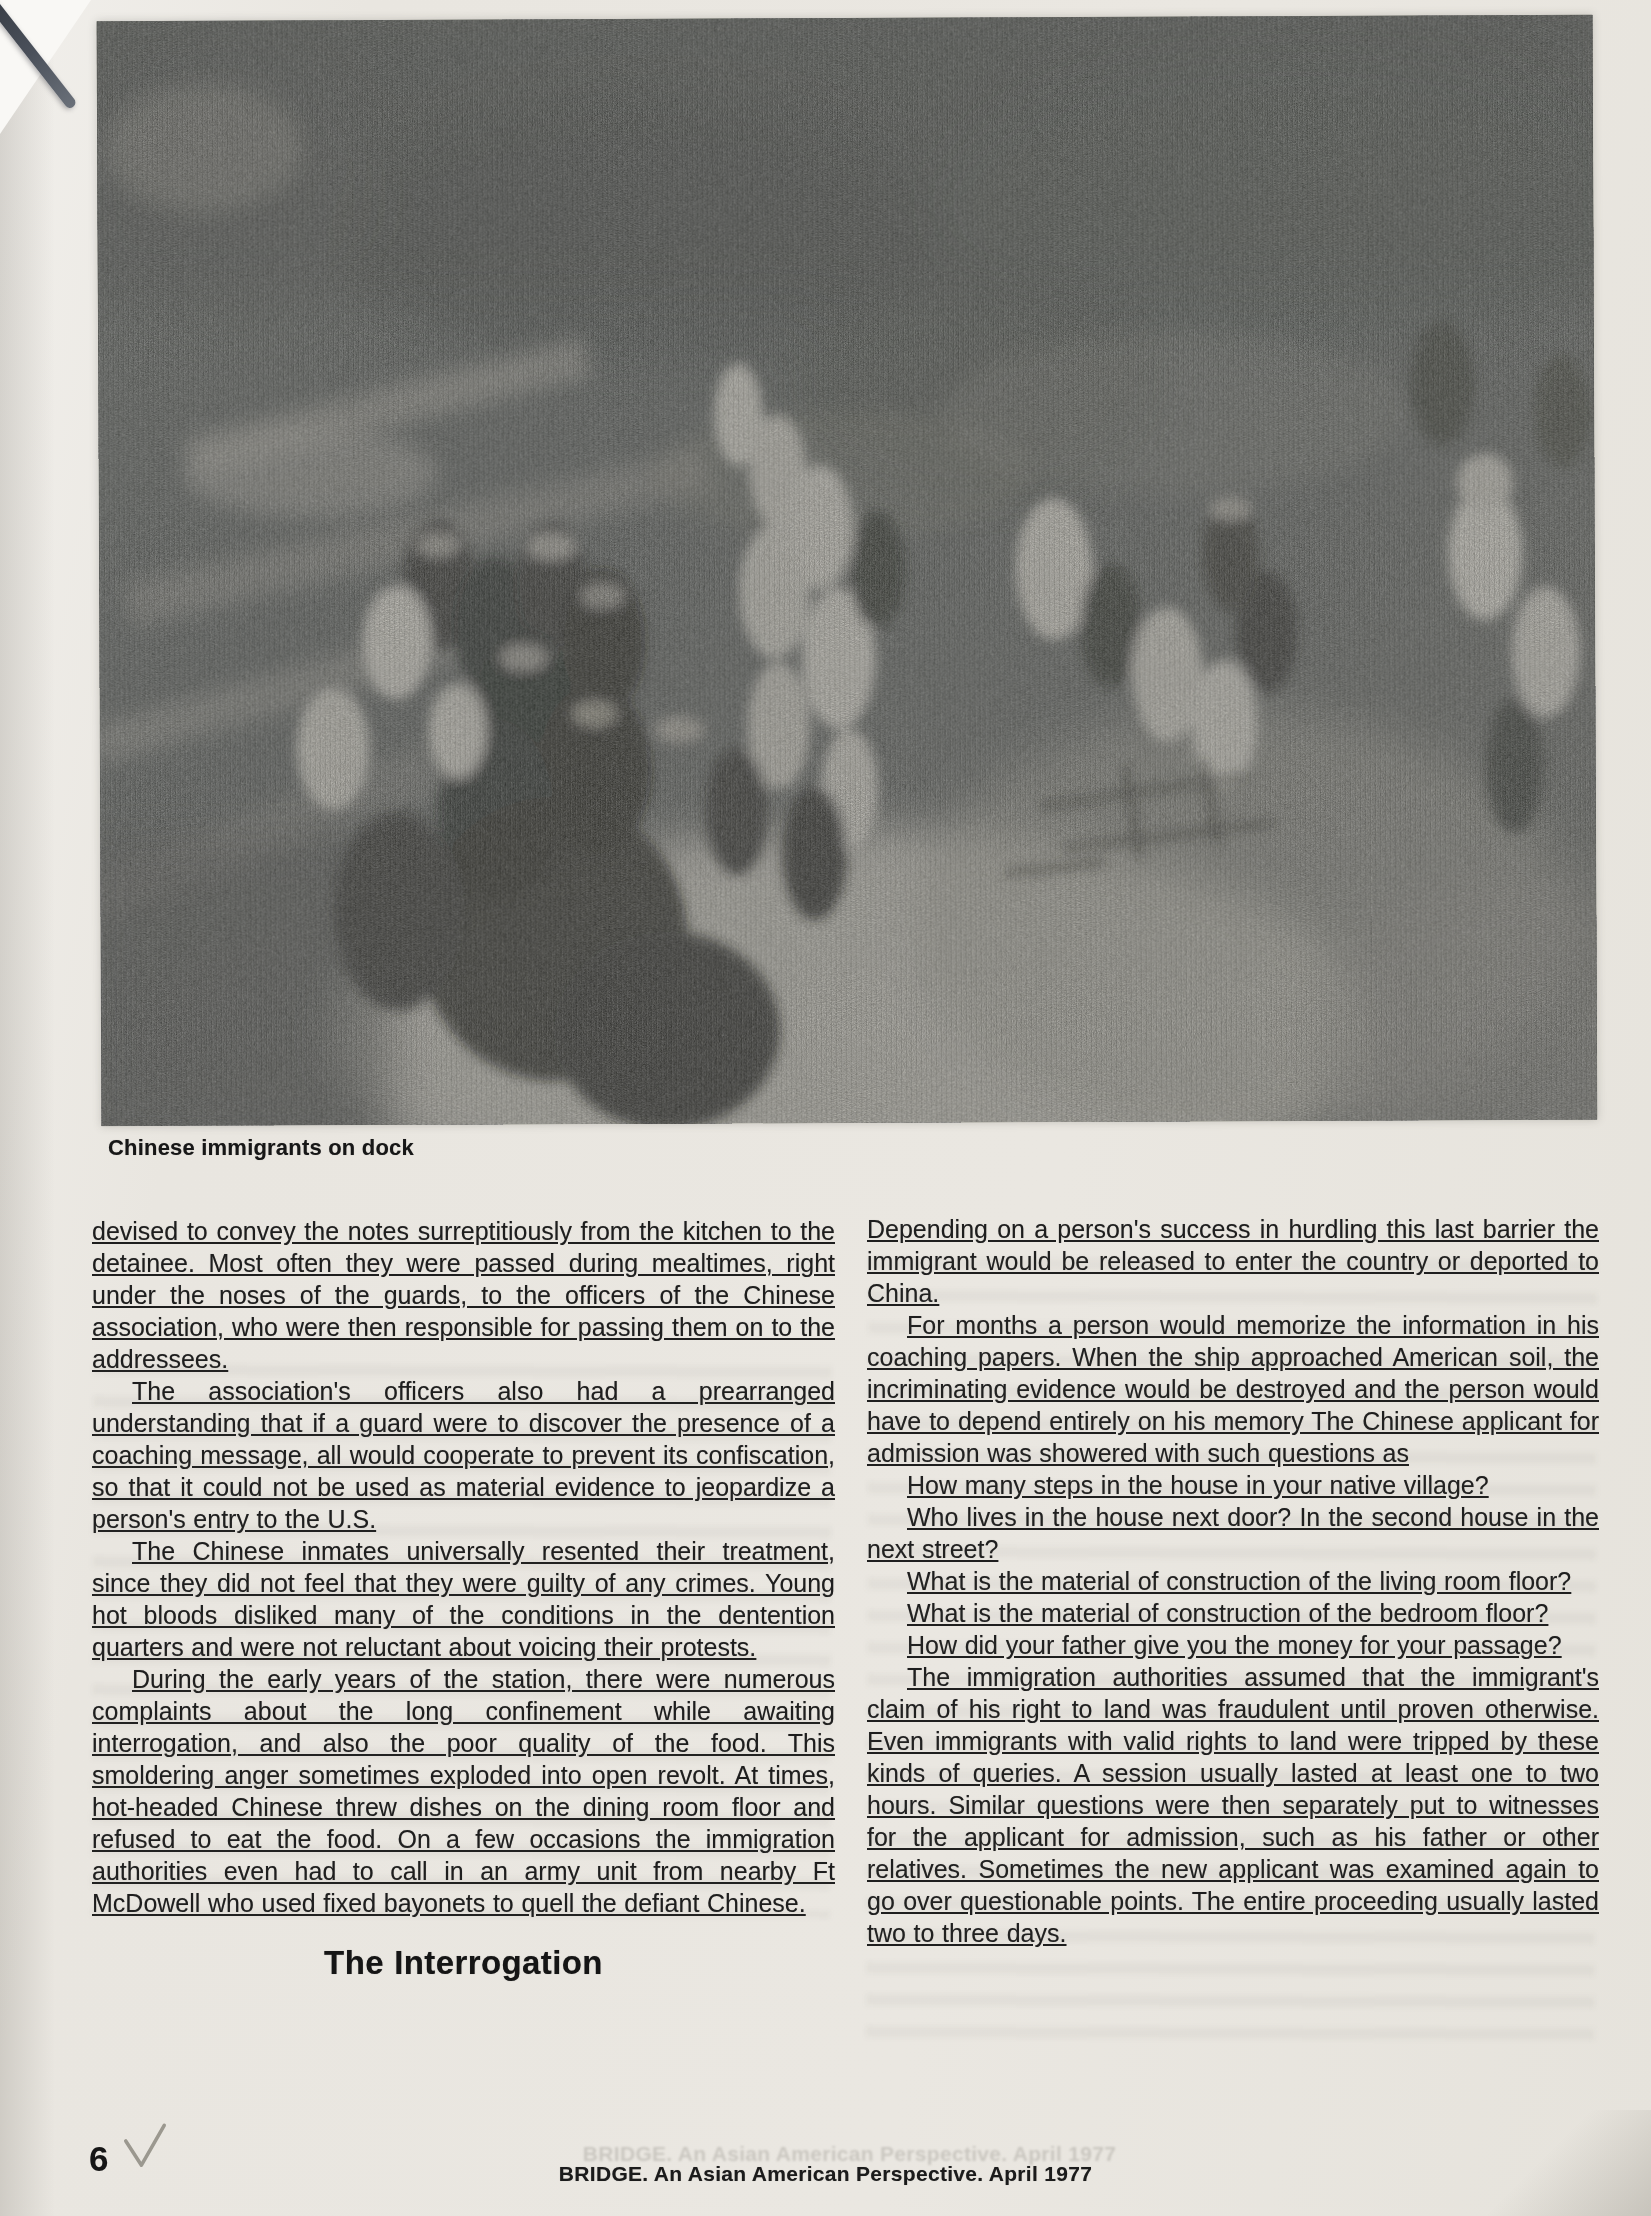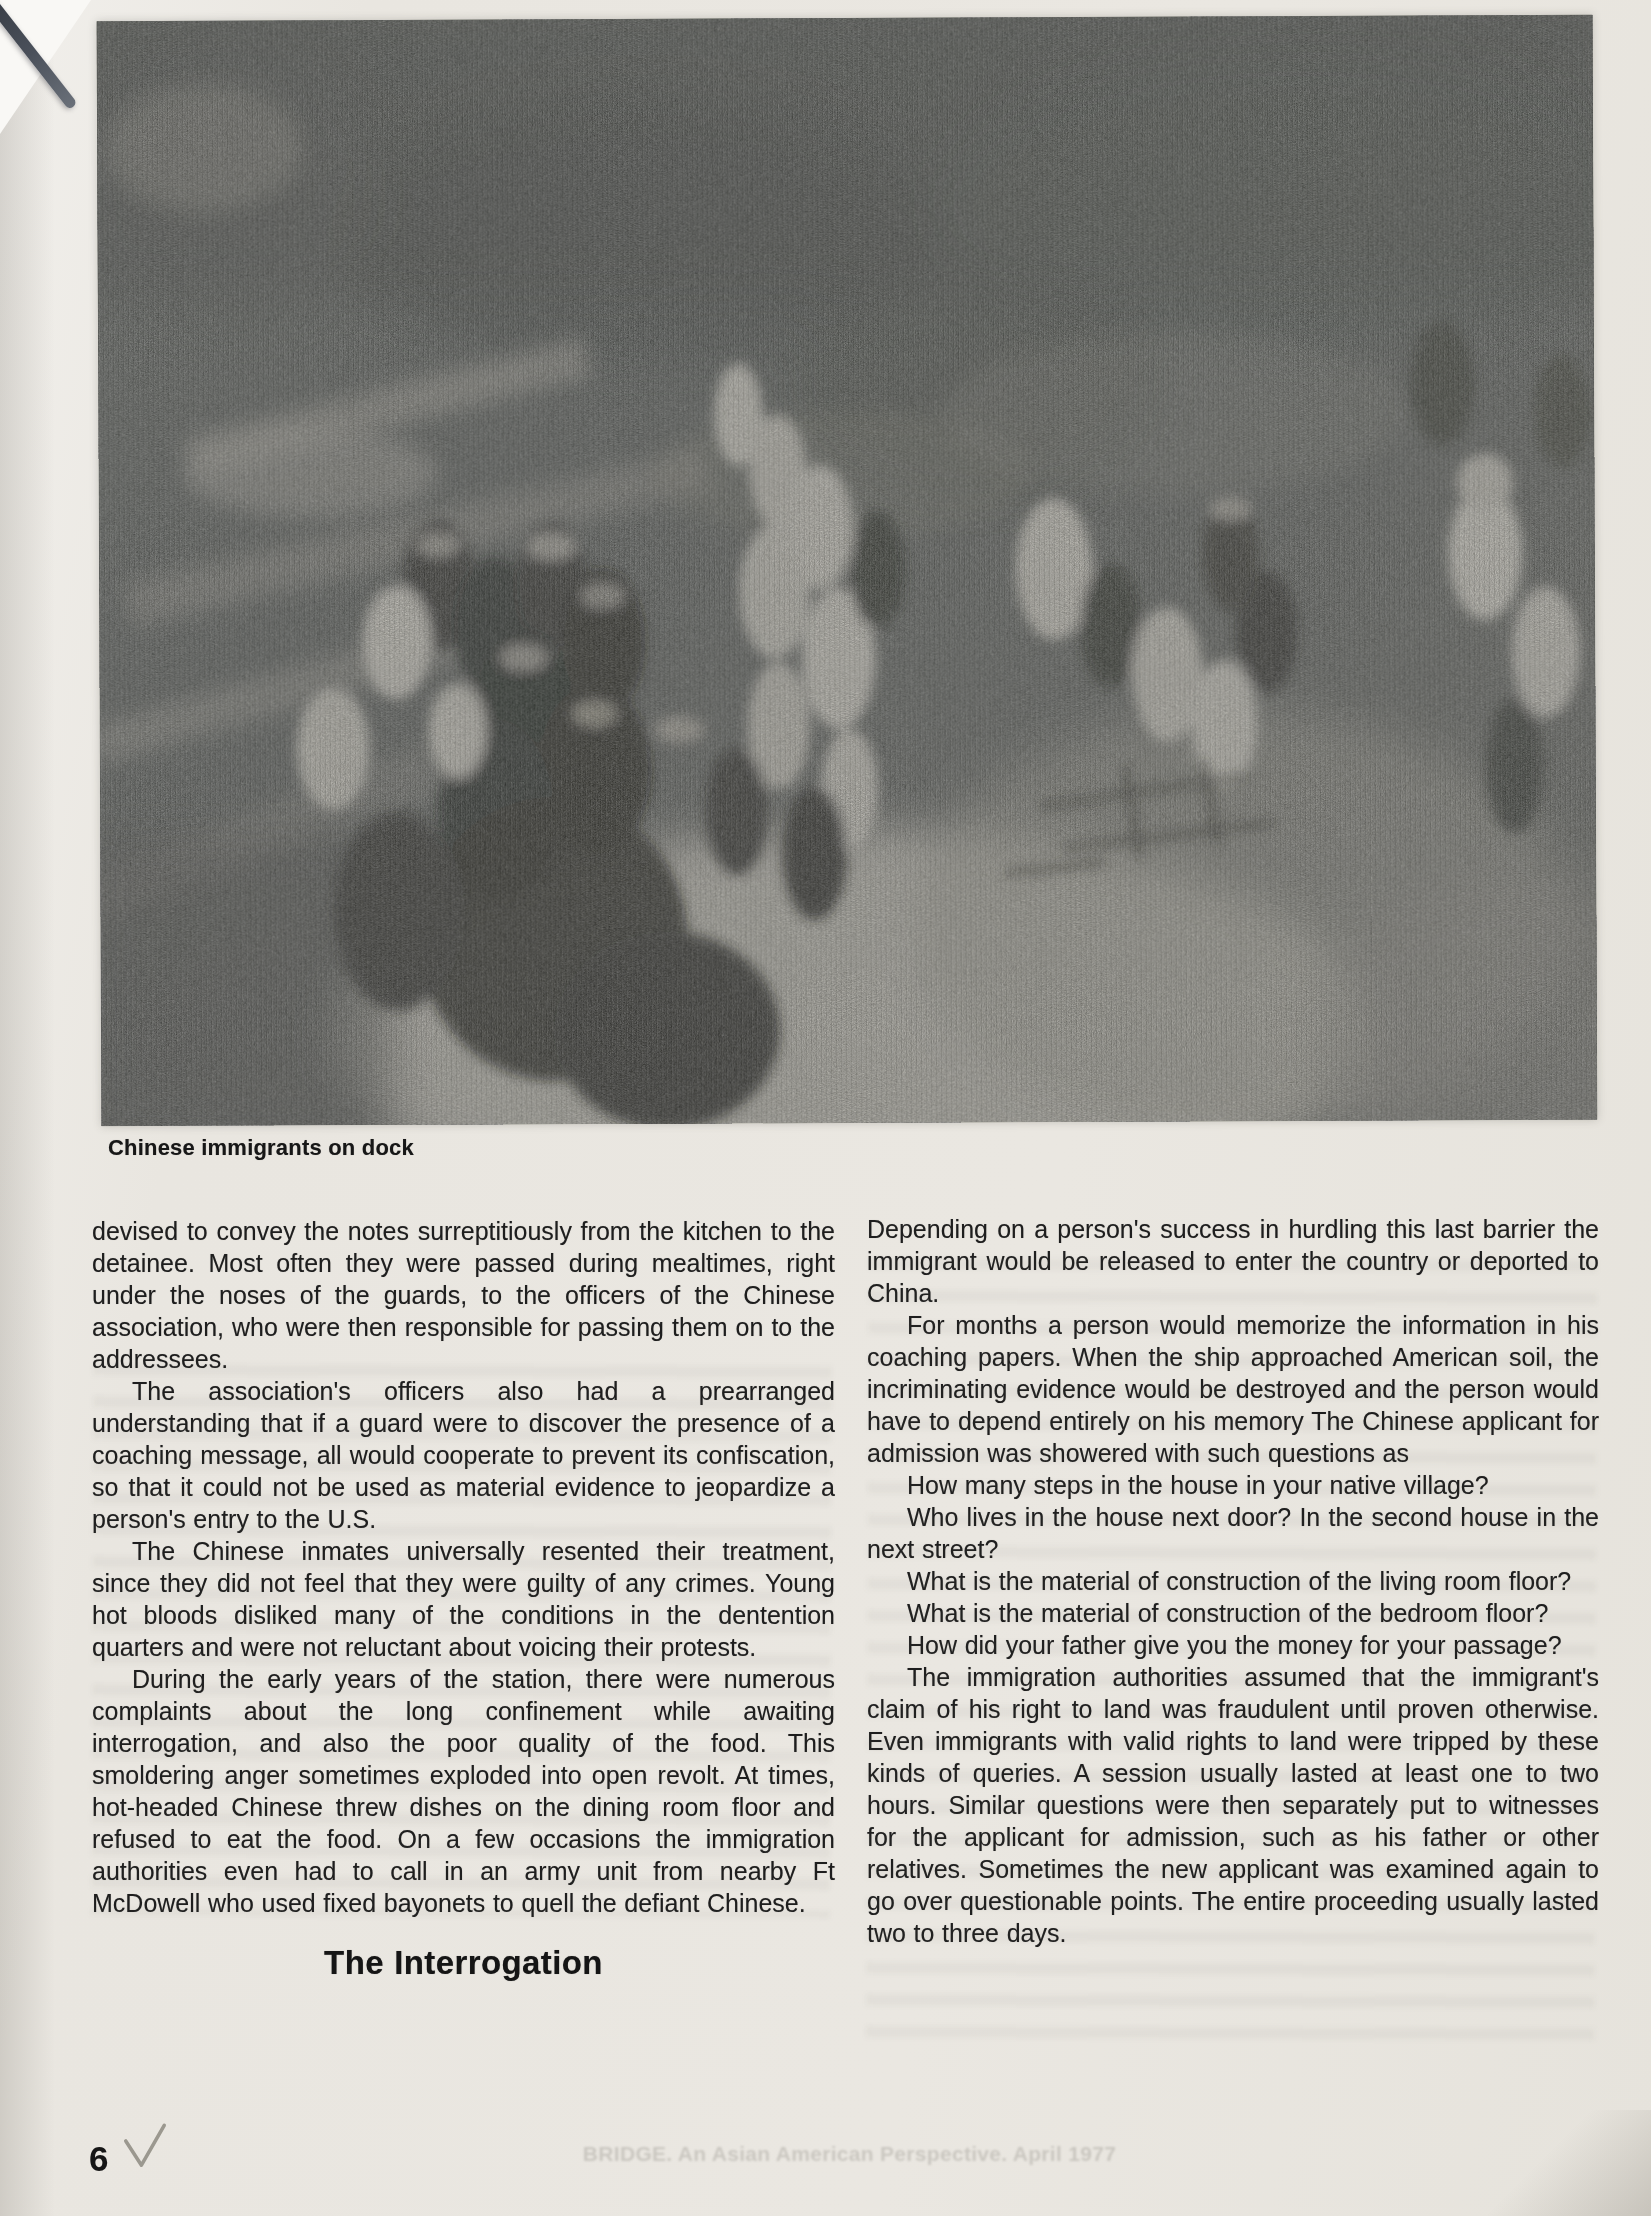--- a/index.html
+++ b/index.html
@@ -53,21 +53,21 @@
   }
   
   .col{
     position:absolute;top:1215px;
     font-size:25px;line-height:32px;text-align:justify;
     color:#1e1e1e;text-shadow:0 0 0.7px rgba(35,35,35,.35);
     word-spacing:0.7px;
   }
   .col-left{left:92px;width:743px;}
   .col-right{left:867px;top:1213px;width:732px;}
-  .col p{margin:0;text-indent:40px;}
+  .col p{margin:0;text-indent:40px;text-decoration:underline;}
   .col p.noindent{text-indent:0;}
   .col h2{
     font-size:33px;line-height:34px;font-weight:bold;letter-spacing:0.4px;
     margin:27px 0 22.6px 0;text-align:center;color:#151515;
     text-shadow:0 0 0.7px rgba(20,20,20,.5);
   }
   
   .bleed-ghost{
     position:absolute;pointer-events:none;
     background:repeating-linear-gradient(180deg,
@@ -247,15 +247,16 @@
   <div class="bleed-ghost ghost-a"></div>
   <div class="bleed-ghost ghost-b"></div>
 
   <div class="page-number">6</div>
   <div class="check-mark">
     <svg viewBox="0 0 70 80" width="50" height="57" aria-hidden="true">
       <polyline points="8,28 30,62 62,6" fill="none" stroke="#9b988f" stroke-width="5" stroke-linecap="round" stroke-linejoin="round"></polyline>
     </svg>
   </div>
   <div class="footer-ghost">BRIDGE. An Asian American Perspective. April 1977</div>
+  <div class="footer-line">BRIDGE. An Asian American Perspective. April 1977</div>
 
 </div>
 
 
 </body></html>

